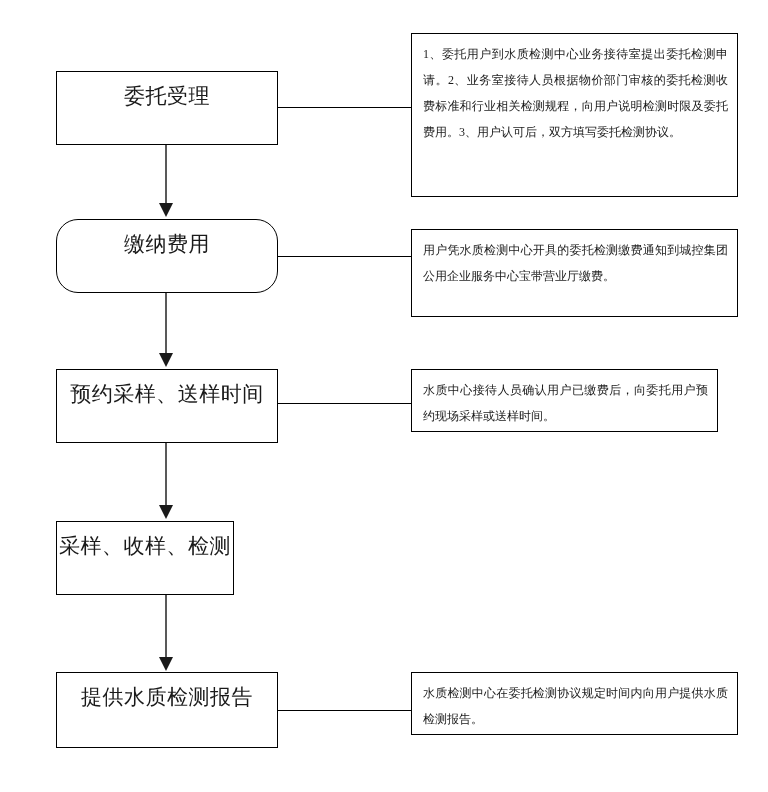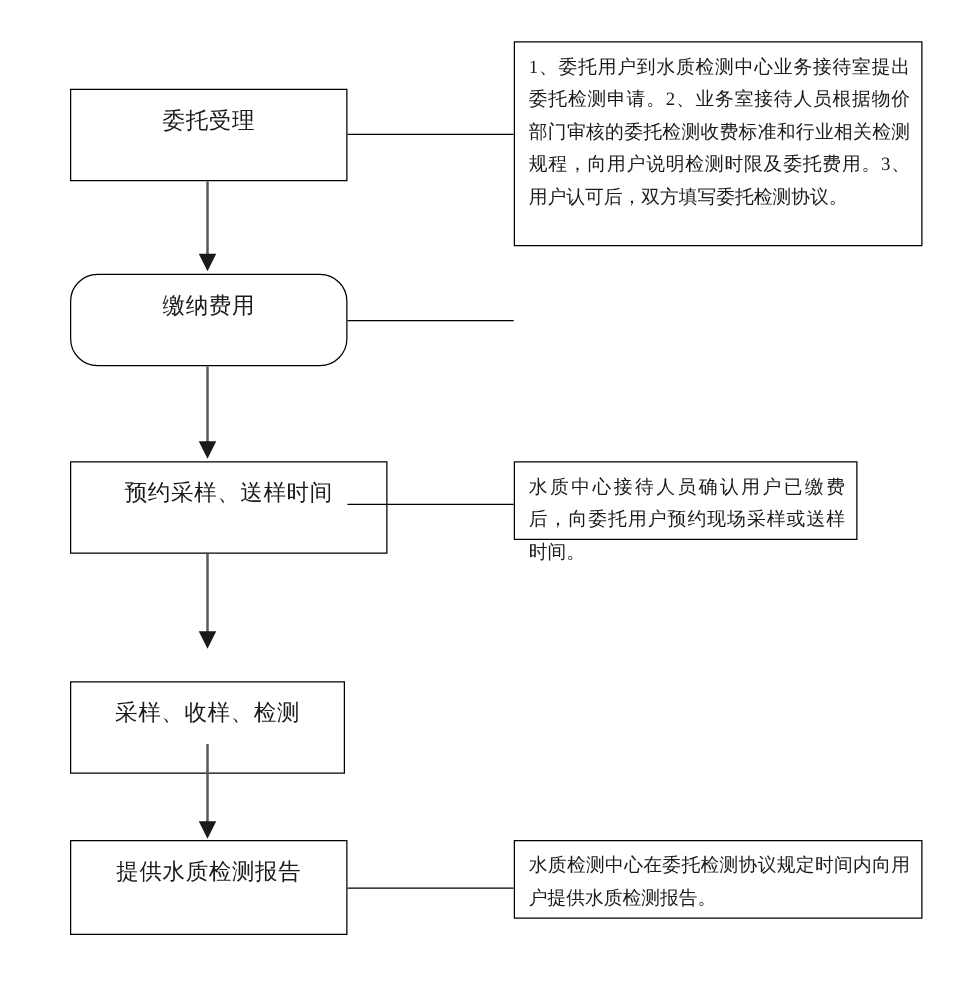--- a/index.html
+++ b/index.html
@@ -23,41 +23,41 @@
     border: 1px solid #000000;
     background: #ffffff;
   }
   .node-label {
     position: absolute;
     left: 0;
     right: 0;
     top: 10px;
     text-align: center;
     font-family: "Liberation Sans", "DejaVu Sans", sans-serif;
-    font-size: 18px;
+    font-size: 21px;
     line-height: 28px;
     color: #1a1a1a;
     white-space: nowrap;
     letter-spacing: 0.5px;
   }
 
   
   .note {
     position: absolute;
     box-sizing: border-box;
     border: 1px solid #000000;
     background: #ffffff;
   }
   .note-text {
     position: absolute;
     left: 11px;
     right: 9px;
     top: 7px;
     font-family: "Liberation Serif", "DejaVu Serif", serif;
-    font-size: 15px;
+    font-size: 12px;
     line-height: 26px;
     color: #1a1a1a;
     text-align: justify;
     text-justify: inter-character;
   }
 
   
   .h-connector {
     position: absolute;
     height: 0;
@@ -97,39 +97,42 @@
 
   <div class="h-connector" style="left:278px; top:256px; width:133px;"></div>
 
   <div class="v-arrow" style="left:154px; top:293px; height:76px;">
     <svg width="24" height="76" viewBox="0 0 24 76">
       <line x1="12" y1="0" x2="12" y2="64" stroke="#595959" stroke-width="2"></line>
       <polygon points="5,60 19,60 12,74" fill="#1a1a1a"></polygon>
     </svg>
   </div>
 
+  <div class="note" style="left:411px; top:229px; width:327px; height:88px;">
+    <div class="note-text">用户凭水质检测中心开具的委托检测缴费通知到城控集团公用企业服务中心宝带营业厅缴费。</div>
+  </div>
 
-  <div class="node" style="left:56px; top:369px; width:254px; height:74px;padding-left:36px;">
+  <div class="node" style="left:56px; top:369px; width:222px; height:74px;padding-left:36px;">
     <div class="node-label">预约采样、送样时间</div>
   </div>
 
   <div class="h-connector" style="left:278px; top:403px; width:133px;"></div>
 
   <div class="v-arrow" style="left:154px; top:443px; height:78px;">
     <svg width="24" height="78" viewBox="0 0 24 78">
       <line x1="12" y1="0" x2="12" y2="66" stroke="#595959" stroke-width="2"></line>
       <polygon points="5,62 19,62 12,76" fill="#1a1a1a"></polygon>
     </svg>
   </div>
 
-  <div class="note" style="left:411px; top:369px; width:275px; height:63px;">
+  <div class="note" style="left:411px; top:369px; width:307px; height:63px;">
     <div class="note-text">水质中心接待人员确认用户已缴费后，向委托用户预约现场采样或送样时间。</div>
   </div>
 
-  <div class="node" style="left:56px; top:521px; width:220px; height:74px;margin-top:24px;">
+  <div class="node" style="left:56px; top:521px; width:178px; height:74px;">
     <div class="node-label">采样、收样、检测</div>
   </div>
 
   <div class="v-arrow" style="left:154px; top:595px; height:78px;">
     <svg width="24" height="78" viewBox="0 0 24 78">
       <line x1="12" y1="0" x2="12" y2="66" stroke="#595959" stroke-width="2"></line>
       <polygon points="5,62 19,62 12,76" fill="#1a1a1a"></polygon>
     </svg>
   </div>
 

